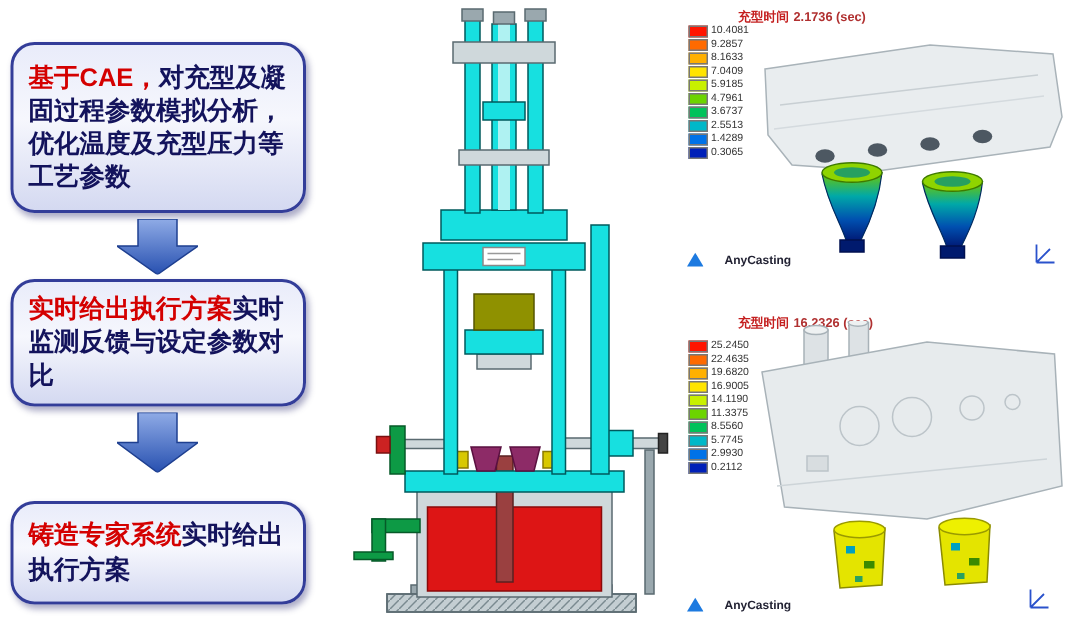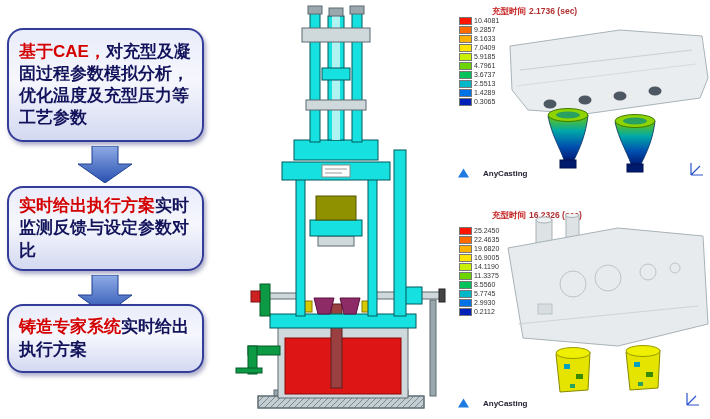--- a/index.html
+++ b/index.html
@@ -61,21 +61,21 @@
   <svg class="flow-arrow" style="top:275px;" width="54" height="40" viewBox="0 0 54 40">
     <defs>
         <linearGradient id="ag2" x1="0" y1="0" x2="0" y2="1">
       <stop offset="0" stop-color="#8fabe6"></stop>
           <stop offset="1" stop-color="#2750b0"></stop>
         </linearGradient>
       </defs>
     <polygon points="14,0 40,0 40,20 54,20 27,40 0,20 14,20" fill="url(#ag2)" stroke="#1e3f90" stroke-width="1"></polygon>
   </svg>
 
-  <div class="flow-box" style="top:304px; min-height:69px;">
+  <div class="flow-box" style="top:334px; min-height:69px;">
     <div><span class="hl">铸造专家系统</span><span>实时给出执行方案</span></div>
   </div>
 
   <svg class="machine" viewBox="0 0 230 410">
     <defs>
       <pattern id="hatch" width="6" height="6" patternUnits="userSpaceOnUse">
         <path d="M0,6 L6,0" stroke="#7a8a90" stroke-width="1"></path>
       </pattern>
     </defs>
 

